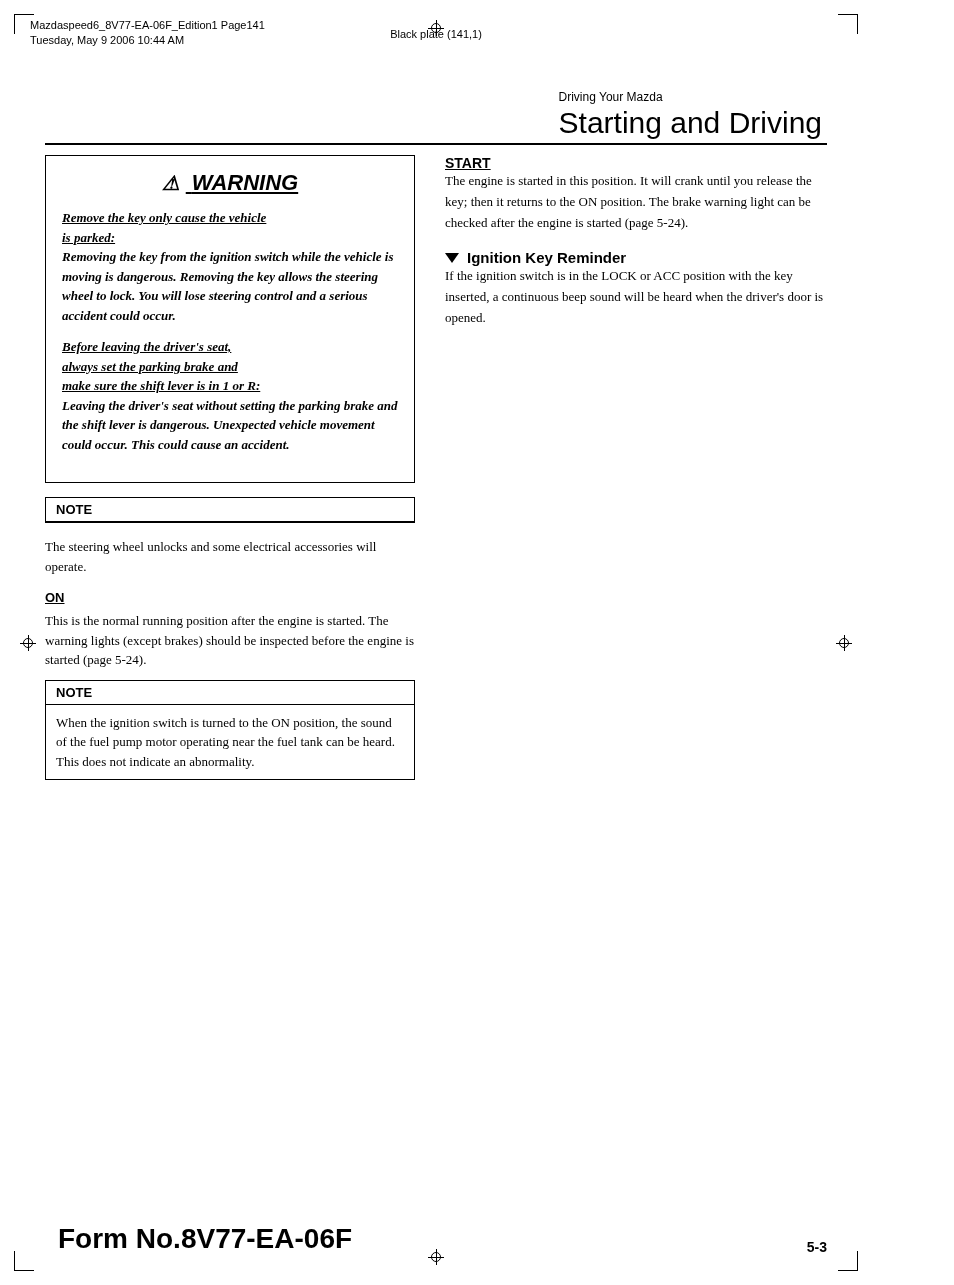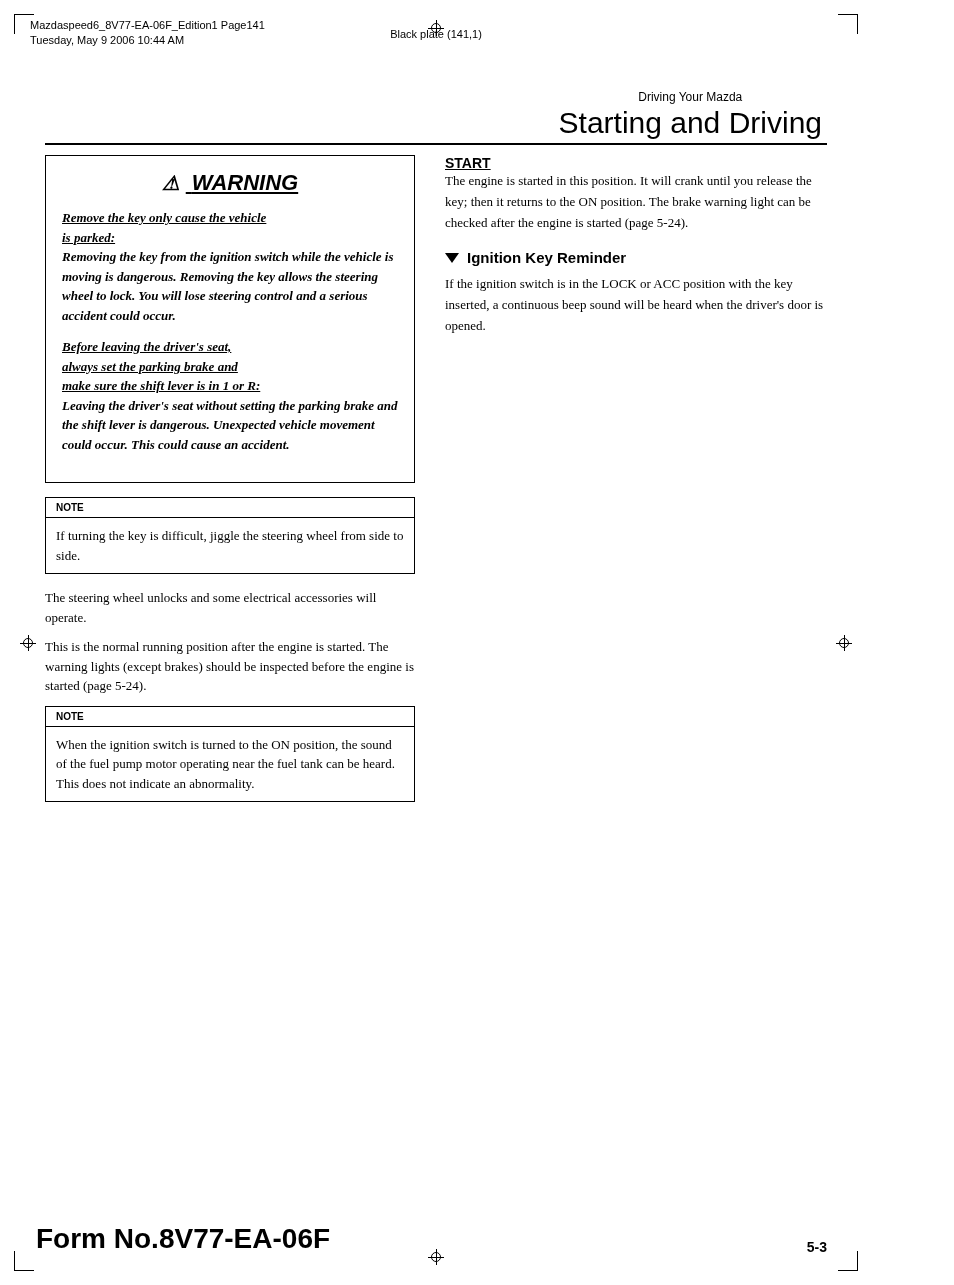--- a/index.html
+++ b/index.html
@@ -89,21 +89,21 @@
     .ch-top { top: 20px; left: 50%; transform: translateX(-50%); }
     .ch-bottom { bottom: 20px; left: 50%; transform: translateX(-50%); }
     .ch-left { left: 20px; top: 50%; transform: translateY(-50%); }
     .ch-right { right: 20px; top: 50%; transform: translateY(-50%); }
 
     
     .page-title-section {
       position: absolute;
       top: 90px;
       right: 50px;
-      text-align: center;
+      text-align: left;
     }
     .page-title-subtitle {
       font-size: 12px;
       font-family: Arial, sans-serif;
       margin-bottom: 2px;
     }
     .page-title-main {
       font-size: 30px;
       font-weight: normal;
       font-family: Arial, sans-serif;
@@ -179,21 +179,21 @@
     
     .note-box {
       border: 1px solid #000;
       margin-bottom: 14px;
     }
 
     .note-header {
       background: #fff;
       padding: 4px 10px;
       font-weight: bold;
-      font-size: 10px;
+      font-size: 13px;
       font-family: Arial, sans-serif;
       border-bottom: 1px solid #000;
     }
 
     .note-content {
       padding: 8px 10px;
       font-size: 13px;
       line-height: 1.5;
     }
 
@@ -225,21 +225,20 @@
     .start-text {
       font-size: 13px;
       line-height: 1.6;
       margin-bottom: 16px;
     }
 
     .ignition-heading {
       font-size: 15px;
       font-weight: bold;
       font-family: Arial, sans-serif;
-      margin-bottom: 8px;
       display: flex;
       align-items: center;
       gap: 4px;
     }
 
     .triangle-down {
       width: 0;
       height: 0;
       border-left: 7px solid transparent;
       border-right: 7px solid transparent;
@@ -251,21 +250,21 @@
 
     .ignition-text {
       font-size: 13px;
       line-height: 1.6;
     }
 
     
     .footer {
       position: absolute;
       bottom: 30px;
-      left: 36px;
+      left: 58px;
       right: 45px;
       display: flex;
       justify-content: space-between;
       align-items: flex-end;
     }
 
     .footer-form {
       font-size: 28px;
       font-weight: bold;
       font-family: Arial, sans-serif;
@@ -337,25 +336,25 @@
               <span>always set the parking brake and</span><br>
               <span>make sure the shift lever is in 1 or R:</span>
             </span><br>
             <span>Leaving the driver's seat without setting the parking brake and the shift lever is dangerous. Unexpected vehicle movement could occur. This could cause an accident.</span>
           </div>
         </div>
       </div>
 
       <div class="note-box">
         <div class="note-header">NOTE</div>
-        <div class="note-content">If turning the key is difficult, jiggle the steering wheel from side to side.</div>
       </div>
 
       <div class="section-text">The steering wheel unlocks and some electrical accessories will operate.</div>
 
+      <div class="section-heading">ON</div>
       <div class="section-text">This is the normal running position after the engine is started. The warning lights (except brakes) should be inspected before the engine is started (page 5-24).</div>
 
       <div class="note-box">
         <div class="note-header">NOTE</div>
         <div class="note-content">When the ignition switch is turned to the ON position, the sound of the fuel pump motor operating near the fuel tank can be heard. This does not indicate an abnormality.</div>
       </div>
 
     </div>
 
     <div class="right-column">

